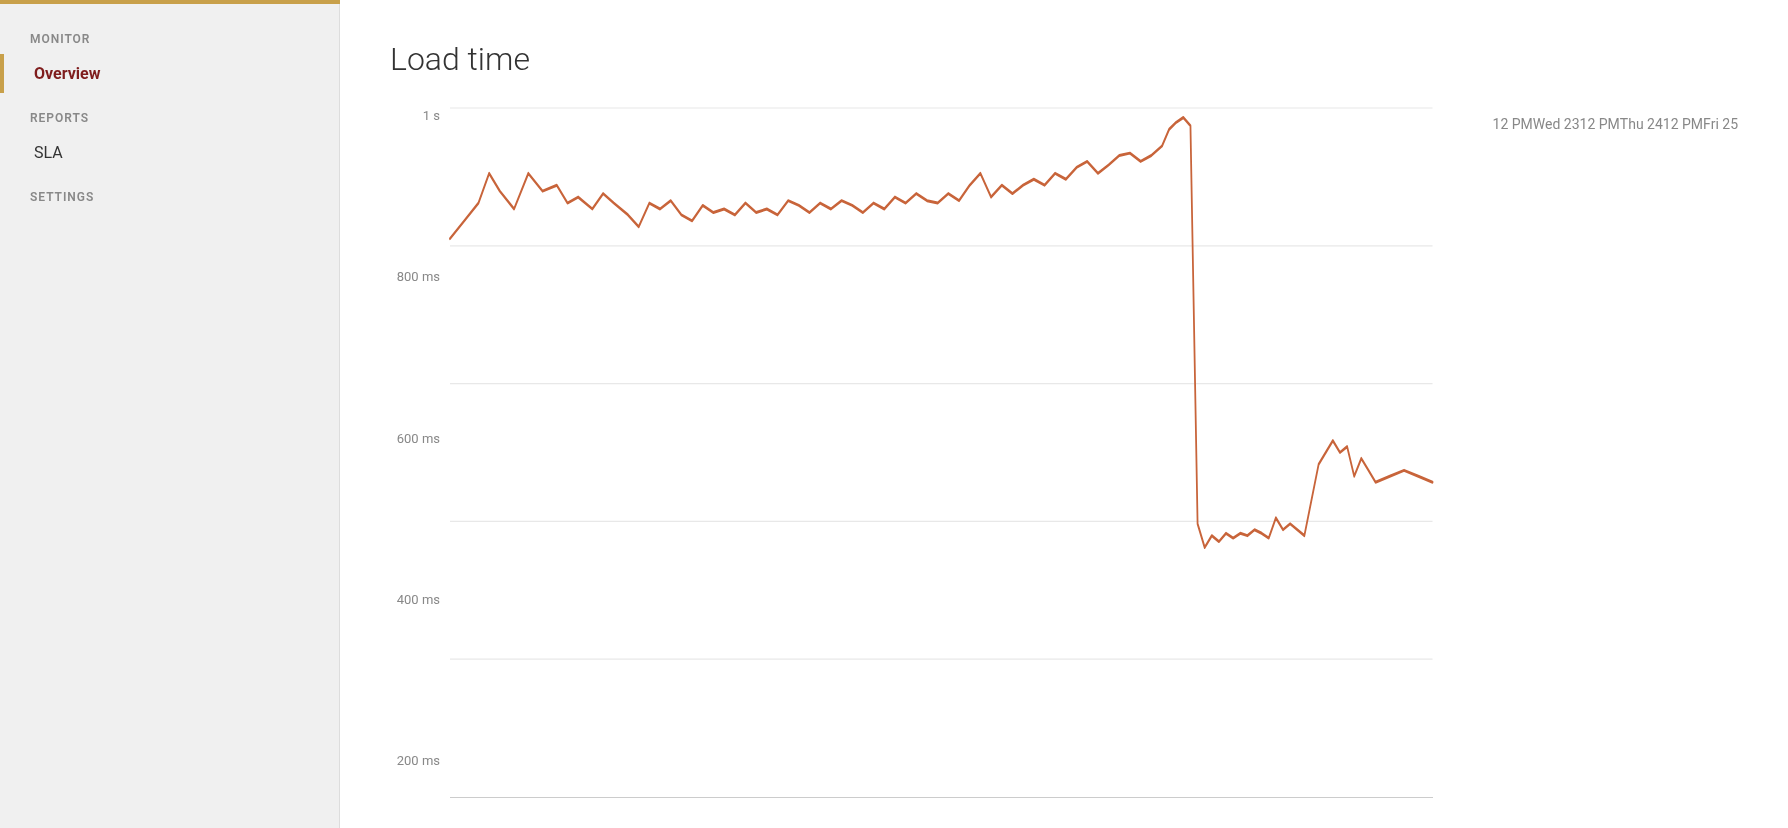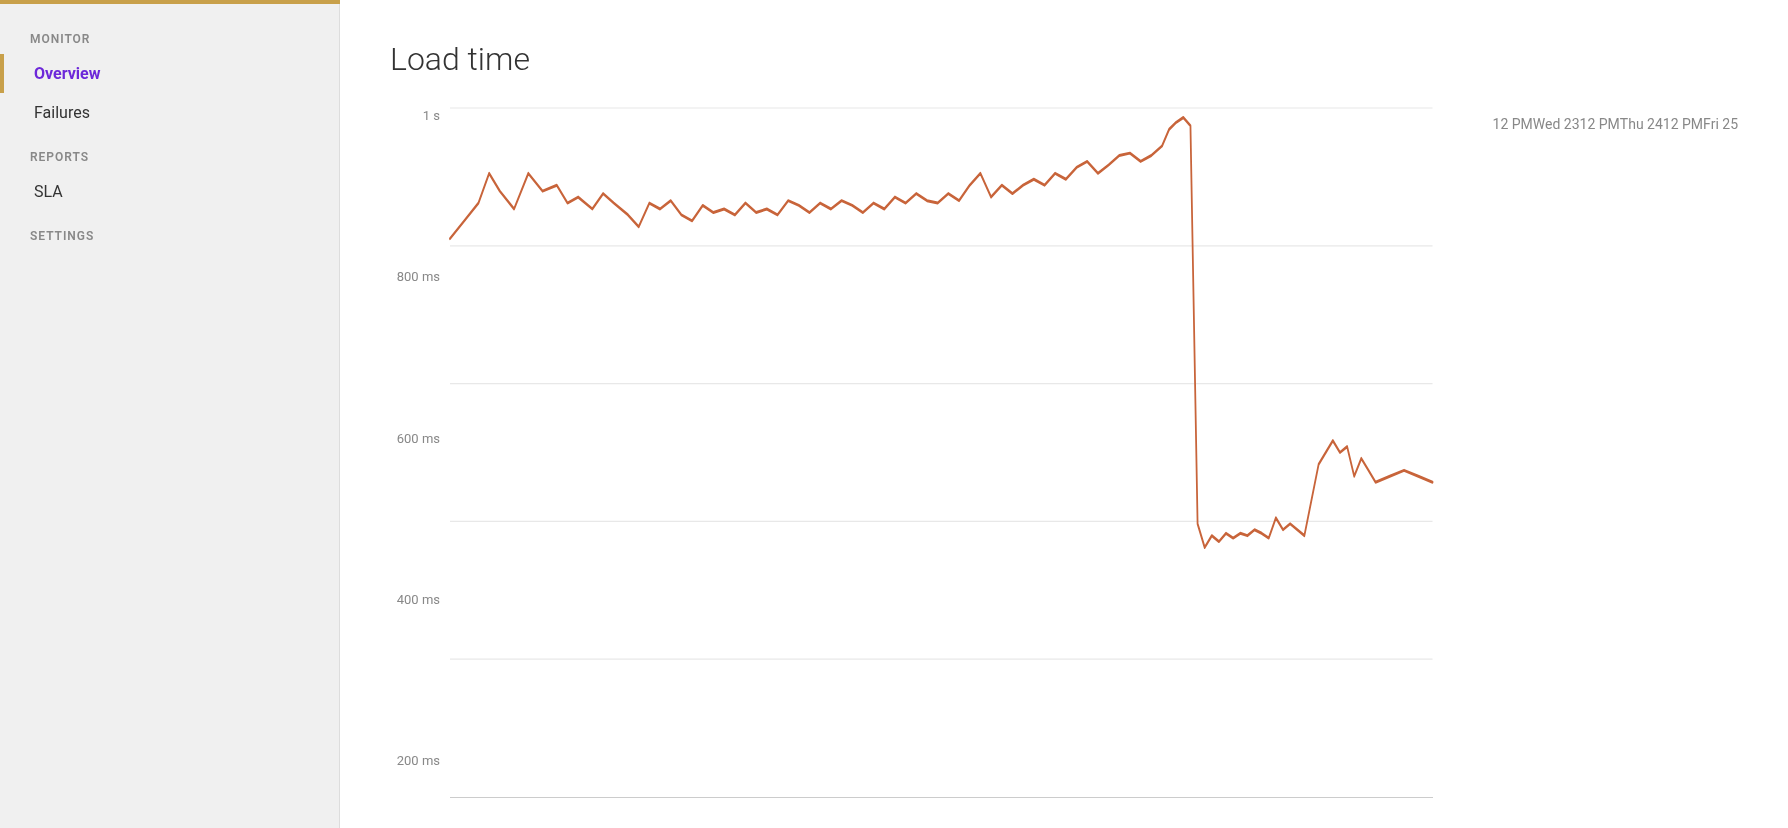--- a/index.html
+++ b/index.html
@@ -38,21 +38,21 @@
       color: #333;
       cursor: pointer;
       border-left: 4px solid transparent;
       position: relative;
     }
 
     .sidebar-item.active {
       font-weight: 700;
       border-left: 4px solid #c8a04a;
       background: #f0f0f0;
-      color: #6d28d9;
+      color: #7f1d1d;
     }
 
     
     .main-content {
       flex: 1;
       background: #fff;
       padding: 40px 50px 30px 50px;
       display: flex;
       flex-direction: column;
       overflow: hidden;
@@ -128,23 +128,20 @@
 <div style="position:relative; width:1788px; height:828px; display:flex;">
 
   <div style="position:absolute; top:0; left:0; width:340px; height:4px; background:#c8a04a; z-index:10;"></div>
 
   <nav class="sidebar" style="padding-top:14px;">
 
     <div class="sidebar-section-label">MONITOR</div>
 
     <div class="sidebar-item active">
       <span>Overview</span>
-    </div>
-    <div class="sidebar-item">
-      <span>Failures</span>
     </div>
 
     <div class="sidebar-section-label">REPORTS</div>
 
     <div class="sidebar-item">
       <span>SLA</span>
     </div>
 
     <div class="sidebar-section-label">SETTINGS</div>
 

